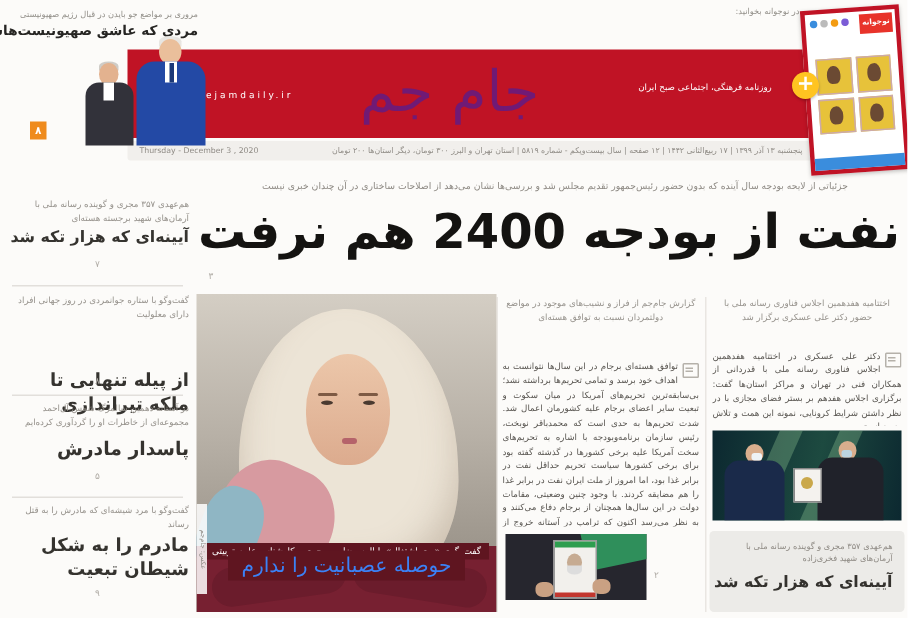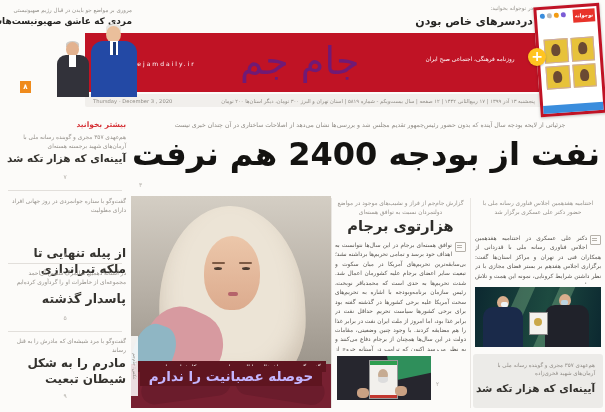--- a/index.html
+++ b/index.html
@@ -86,21 +86,21 @@
   .lips{position:absolute;left:24px;top:56px;width:10px;height:3.5px;background:#b5636a;border-radius:3px;}
   .drape{position:absolute;left:10px;top:112px;width:78px;height:92px;background:#d79aa0;
       border-radius:40%;transform:rotate(24deg);}
   .drape2{position:absolute;left:2px;top:128px;width:40px;height:60px;background:#8fb6c4;
       border-radius:40%;transform:rotate(20deg);}
   .torso{position:absolute;left:0;bottom:0;width:100%;height:44px;background:#772031;}
   .arm{position:absolute;bottom:8px;width:90px;height:26px;background:#6b1c2c;border-radius:14px;}
   .cap-k{position:absolute;left:4px;right:4px;top:158px;text-align:center;}
   .cap-k span{display:inline-block;background:#5f1520;color:#fff;font-size:6px;padding:2px 5px;}
   .cap-t{position:absolute;left:8px;right:8px;top:170px;text-align:center;}
-  .cap-t span{display:inline-block;background:#5f1520;color:#c4b5fd;font-size:13.5px;font-weight:700;
+  .cap-t span{display:inline-block;background:#5f1520;color:#3b82f6;font-size:13.5px;font-weight:400;
       padding:2px 9px;}
   .credit{position:absolute;left:0;bottom:12px;width:7px;height:60px;background:rgba(255,255,255,.85);
       writing-mode:vertical-rl;font-size:4.5px;color:#8f8b85;text-align:center;line-height:7px;}
 
   
   .col-k{font-size:5.8px;line-height:1.5;color:#95918b;text-align:center;}
   .col-t{font-weight:700;color:#2e2d2a;}
   .body-txt{font-size:5.8px;line-height:1.63;color:#57544f;overflow:hidden;}
   .lead-icon{float:right;width:9px;height:8px;border:1px solid #b5b1aa;border-radius:1px;
       margin:1px 0 1px 3px;position:relative;}
@@ -141,21 +141,20 @@
 </style>
 </head>
 <body>
 
 <div class="page">
 
   <div class="abs teaser-kicker nw" style="right:473px;top:7px;">مروری بر مواضع جو بایدن در قبال رژیم صهیونیستی</div>
   <div class="abs teaser-title nw" style="right:473px;top:16px;">مردی که عاشق صهیونیست‌هاست!</div>
 
   <div class="abs teaser-kicker nw" style="right:72px;top:5px;">در نوجوانه بخوانید:</div>
-  <div class="abs teaser-title-r nw" style="right:72px;top:15px;">دردسرهای خاص بودن</div>
 
   <div class="abs band"></div>
   <div class="abs logo nw">جام جم</div>
   <div class="abs site nw">www.jamejamdaily.ir</div>
   <div class="abs tagline">روزنامه فرهنگی، اجتماعی صبح ایران</div>
   <div class="abs dateline">
     <span>پنجشنبه ۱۳ آذر ۱۳۹۹ | ۱۷ ربیع‌الثانی ۱۴۴۲ | ۱۲ صفحه | سال بیست‌ویکم - شماره ۵۸۱۹ | استان تهران و البرز ۳۰۰ تومان، دیگر استان‌ها ۲۰۰ تومان</span>
     <span class="en">Thursday - December 3 , 2020</span>
   </div>
 
@@ -187,34 +186,33 @@
       <i></i>
     </div>
     <div class="abs thumb-bar"></div>
   </div>
   <div class="abs plus">+</div>
 
   <div class="abs lead-kicker nw">جزئیاتی از لایحه بودجه سال آینده که بدون حضور رئیس‌جمهور تقدیم مجلس شد و بررسی‌ها نشان می‌دهد از اصلاحات ساختاری در آن چندان خبری نیست</div>
   <div class="abs lead-title">نفت از بودجه 2400 هم نرفت</div>
   <div class="abs pmark" style="left:139px;top:181px;">۳</div>
 
-  <div class="abs rm-header">بیشتر بخوانید</div>
 
   <div class="abs si-k" style="top:133px;">هم‌عهدی ۳۵۷ مجری و گوینده رسانه ملی با آرمان‌های شهید برجسته هسته‌ای</div>
   <div class="abs si-t si-t1" style="top:152px;">آیینه‌ای که هزار تکه شد</div>
   <div class="abs si-m pmark" style="top:173px;">۷</div>
   <div class="abs sdiv" style="top:190px;"></div>
 
   <div class="abs si-k" style="top:197px;">گفت‌وگو با ستاره جوانمردی در روز جهانی افراد دارای معلولیت</div>
   <div class="abs si-t" style="top:216px;margin-top:30px;">از پیله تنهایی تا ملکه تیراندازی</div>
   <div class="abs si-m pmark" style="top:251px;">۸</div>
   <div class="abs sdiv" style="top:263px;"></div>
 
   <div class="abs si-k" style="top:269px;">در آستانه دهمین سالمرگ شمس آل‌احمد مجموعه‌ای از خاطرات او را گردآوری کرده‌ایم</div>
-  <div class="abs si-t" style="top:291px;font-size:12.5px;">پاسدار گذشته</div>
+  <div class="abs si-t" style="top:291px;font-size:12.5px;">پاسدار مادرش</div>
   <div class="abs si-m pmark" style="top:314px;">۵</div>
   <div class="abs sdiv" style="top:331px;"></div>
 
   <div class="abs si-k" style="top:337px;">گفت‌وگو با مرد شیشه‌ای که مادرش را به قتل رساند</div>
   <div class="abs si-t" style="top:356px;">مادرم را به شکل شیطان تبعیت</div>
   <div class="abs si-m pmark" style="top:392px;">۹</div>
 
   <div class="abs vdiv" style="left:331px;"></div>
   <div class="abs vdiv" style="left:470px;"></div>
 
@@ -235,21 +233,20 @@
     <div class="cap-k">
       <span>گفت‌وگوی «بوی اشتغال» با الهه رضایی، مجری و کارشناس علوم تربیتی</span>
     </div>
     <div class="cap-t">
       <span>حوصله عصبانیت را ندارم</span>
     </div>
     <div class="credit">عکس: جام‌جم</div>
   </div>
 
   <div class="abs col-k" style="left:335px;top:199px;width:131px;">گزارش جام‌جم از فراز و نشیب‌های موجود در مواضع دولتمردان نسبت به توافق هسته‌ای</div>
-  <div class="abs col-t ctr" style="left:335px;top:218px;width:131px;font-size:14.5px;">هزارتوی برجام</div>
   <div class="abs body-txt jst" style="left:335px;top:241px;width:131px;height:110px;">
     <span class="lead-icon"></span><span>توافق هسته‌ای برجام در این سال‌ها نتوانست به اهداف خود برسد و تمامی تحریم‌ها برداشته نشد؛ بی‌سابقه‌ترین تحریم‌های آمریکا در میان سکوت و تبعیت سایر اعضای برجام علیه کشورمان اعمال شد. شدت تحریم‌ها به حدی است که محمدباقر نوبخت، رئیس سازمان برنامه‌وبودجه با اشاره به تحریم‌های سخت آمریکا علیه برخی کشورها در گذشته گفته بود برای برخی کشورها سیاست تحریم حداقل نفت در برابر غذا بود، اما امروز از ملت ایران نفت در برابر غذا را هم مضایقه کردند. با وجود چنین وضعیتی، مقامات دولت در این سال‌ها همچنان از برجام دفاع می‌کنند و به نظر می‌رسد اکنون که ترامپ در آستانه خروج از کاخ سفید قرار دارد، امیدها به احیای برجام در میان دولتمردان افزایش یافته و بر همین اساس، دولت اعلام می‌کند طرح مجلس برای لغو تحریم‌ها را برای مذاکره مفید نمی‌داند...</span>
   </div>
   <div class="abs photo-poster">
     <div class="pp-cloth"></div>
     <div class="pp-frame">
       <div class="pp-g"></div>
       <div class="pp-r"></div>
       <div class="pp-face"></div>
       <div class="pp-beard"></div>

